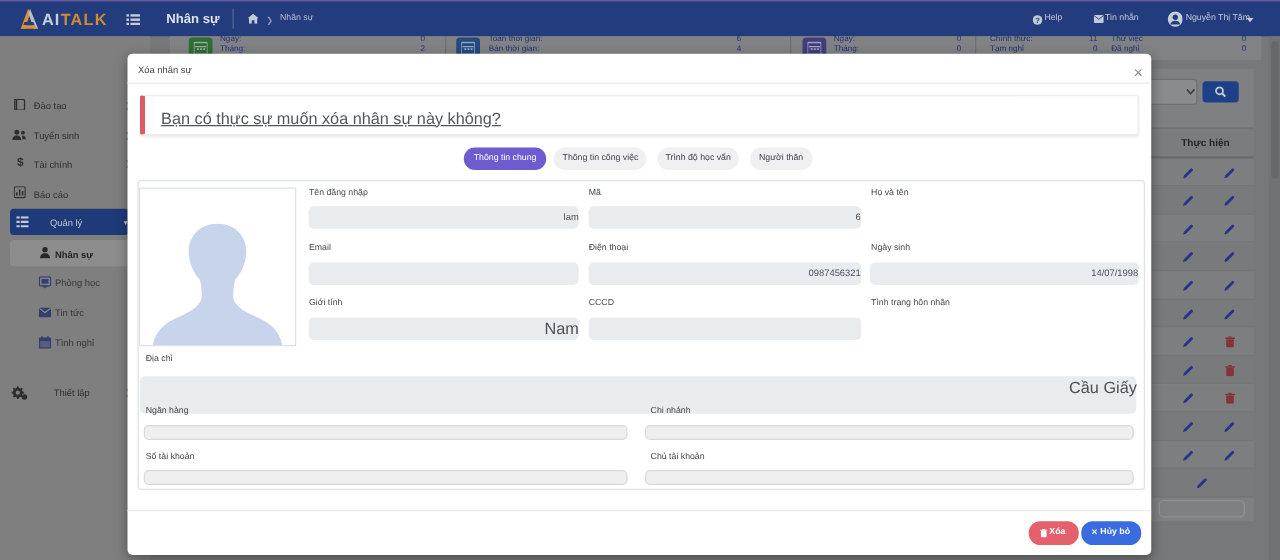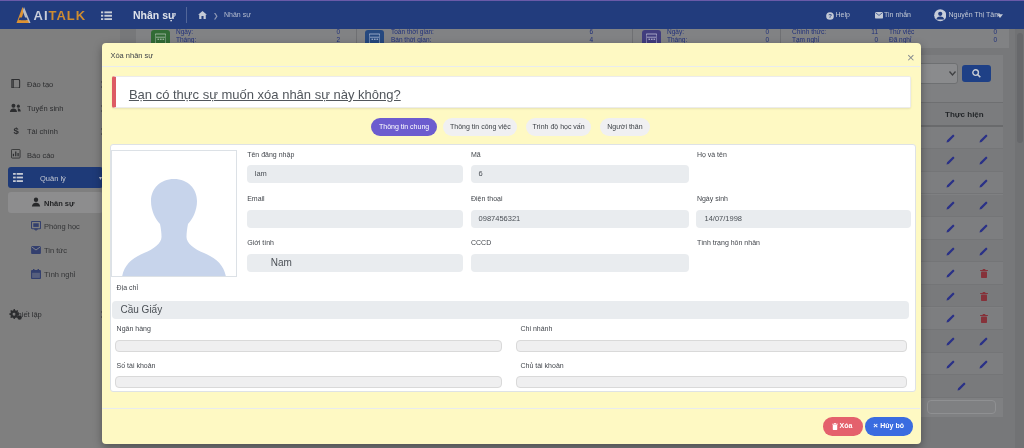--- a/index.html
+++ b/index.html
@@ -119,21 +119,21 @@
         <rect x="7.2" y="0" width="1.6" height="2.6" fill="#333f6e"></rect>
         <rect x="1.2" y="4.2" width="8.6" height="5.6" fill="#9a9a9b" opacity="0.35"></rect>
       </svg>
   <div class="abs" style="left:44px;top:240.5px;color:#333436;">Tình nghỉ</div>
   <svg class="abs" style="left:9px;top:279.5px;" width="13" height="11" viewBox="0 0 13 11">
         <g fill="#2d2e30">
           <path d="M4.7 0 L5.8 0 L6.1 1.2 L7.3 1.7 L8.4 1.1 L9.2 1.9 L8.6 3 L9.1 4.2 L10.3 4.5 L10.3 5.6 L9.1 5.9 L8.6 7.1 L9.2 8.2 L8.4 9 L7.3 8.4 L6.1 8.9 L5.8 10.1 L4.7 10.1 L4.4 8.9 L3.2 8.4 L2.1 9 L1.3 8.2 L1.9 7.1 L1.4 5.9 L0.2 5.6 L0.2 4.5 L1.4 4.2 L1.9 3 L1.3 1.9 L2.1 1.1 L3.2 1.7 L4.4 1.2 Z M5.25 3.4 A1.7 1.7 0 1 0 5.25 6.8 A1.7 1.7 0 1 0 5.25 3.4 Z" fill-rule="evenodd"></path>
           <circle cx="10.6" cy="8.6" r="2.2"></circle>
         </g>
       </svg>
-  <div class="abs" style="left:13px;top:281px;text-align:center;">Thiết lập</div>
+  <div class="abs" style="left:43px;top:281px;text-align:center;">Thiết lập</div>
       <div class="abs" style="left:100px;top:281px;font-size:6px;color:#3a3a3a;">❯</div>
   </div>
 
   <div class="abs" style="left:136px;top:29px;width:873px;height:19px;background:#818284;font-size:6.5px;color:#20307a;">
   <div class="abs" style="left:220px;top:0;width:1px;height:19px;background:#6f7073;"></div>
   <div class="abs" style="left:496px;top:0;width:1px;height:19px;background:#6f7073;"></div>
   <div class="abs" style="left:644px;top:0;width:1px;height:19px;background:#6f7073;"></div>
   <div class="abs" style="left:15px;top:1px;width:19px;height:17px;border-radius:3px;background:#316b35;"></div>
       <svg class="abs" style="left:19px;top:4px;" width="11" height="11" viewBox="0 0 11 11">
         <rect x="0" y="1" width="11" height="9.5" rx="1" fill="none" stroke="#96b098" stroke-width="1.2"></rect>
@@ -274,31 +274,31 @@
   <div class="abs" style="left:0;top:320.3px;width:95px;height:22.6px;background:#797a7c;border-bottom:1px solid #747577;"></div>
   <svg class="abs" style="left:49.0px;top:327.1px;" width="9" height="9" viewBox="0 0 9 9">
         <path d="M0.5 8.5 L1.1 6.3 L6.5 0.9 A0.9 0.9 0 0 1 7.8 0.9 L8.1 1.2 A0.9 0.9 0 0 1 8.1 2.5 L2.7 7.9 Z" fill="#2a3187"></path>
       </svg>
   <div class="abs" style="left:19px;top:345px;width:69px;height:14px;border:1px solid #8f9092;border-radius:4px;"></div>
   </div>
   <div class="abs" style="left:1015px;top:29px;width:9px;height:419px;background:#717274;"></div>
   <div class="abs" style="left:1016.5px;top:33px;width:6px;height:110px;background:#67686b;border-radius:3px;"></div>
 </div>
 
-  <div class="abs" style="left:102.4px;top:43.2px;width:818.2px;height:400.6px;background:#fef9c3;border-radius:4px;box-shadow:0 3px 9px rgba(0,0,0,0.35);">
+  <div class="abs" style="left:102.4px;top:43.2px;width:818.2px;height:400.6px;background:#ffffff;border-radius:4px;box-shadow:0 3px 9px rgba(0,0,0,0.35);">
   <div class="abs" style="left:0;top:0;width:818px;height:24px;border-bottom:1px solid #e9ecef;"></div>
   <div class="abs" style="left:8px;top:8px;font-size:7.5px;color:#3f4349;">Xóa nhân sự</div>
   <div class="abs" style="left:804.5px;top:6.5px;font-size:13px;color:#868b90;">×</div>
   <div class="abs" style="left:9.6px;top:33px;width:799px;height:32px;background:#fff;border:1px solid #ececec;border-left:4px solid #dd5b64;border-radius:2px;box-shadow:0 1px 2px rgba(0,0,0,0.09);"></div>
   <div class="abs" style="left:26.5px;top:43.5px;font-size:13px;color:#51565c;text-decoration:underline;">Bạn có thực sự muốn xóa nhân sự này không?</div>
   <div class="abs" style="left:268.6px;top:75.3px;width:66.2px;height:18px;border-radius:9px;background:#6c5ccf;color:#fff;font-size:7px;text-align:center;line-height:18px;">Thông tin chung</div>
   <div class="abs" style="left:341.1px;top:75.3px;width:73.8px;height:18px;border-radius:9px;background:#f0f0f2;color:#3c4046;font-size:7px;text-align:center;line-height:18px;">Thông tin công việc</div>
   <div class="abs" style="left:423.2px;top:75.3px;width:65.9px;height:18px;border-radius:9px;background:#f0f0f2;color:#3c4046;font-size:7px;text-align:center;line-height:18px;">Trình độ học vấn</div>
   <div class="abs" style="left:497.3px;top:75.3px;width:50.4px;height:18px;border-radius:9px;background:#f0f0f2;color:#3c4046;font-size:7px;text-align:center;line-height:18px;">Người thân</div>
-  <div class="abs" style="left:7.6px;top:101.3px;width:805.9px;height:247.5px;border:1px solid #dee2e6;border-radius:3px;background:#fff;">
+  <div class="abs" style="left:7.6px;top:101.3px;width:805.9px;height:247.5px;border:1px solid #dee2e6;border-radius:3px;background:#fff;text-align:right;">
   <div class="abs" style="left:0.4px;top:4.5px;width:125.6px;height:127.5px;border:1px solid #dce1e6;background:#fff;overflow:hidden;">
       <svg width="124" height="126" viewBox="0 0 124 126">
         <path fill="#c7d4eb" d="M62 28
             C 76 28 85 38 85 50
             C 85 60 80.5 68 76 73
             C 75 78 74.5 82 74.5 86
             C 74.5 92 82 98 92 102
             C 104 107 112 114 114 126
             L 10 126
             C 12 114 20 107 32 102
@@ -313,26 +313,26 @@
   <div class="abs" style="left:360.0px;top:5.5px;font-size:7px;color:#42464c;">Mã</div>
   <div class="abs" style="left:359.6px;top:20px;width:218.0px;height:18px;background:#e9ecef;border-radius:4px;font-size:7.5px;color:#4b5056;line-height:18px;padding-left:8px;">6</div>
   <div class="abs" style="left:585.9px;top:5.5px;font-size:7px;color:#42464c;">Họ và tên</div>
   <div class="abs" style="left:136.20000000000002px;top:49.8px;font-size:7px;color:#42464c;">Email</div>
   <div class="abs" style="left:135.8px;top:64.3px;width:216.2px;height:18px;background:#e9ecef;border-radius:4px;font-size:7.5px;color:#4b5056;line-height:18px;padding-left:8px;"></div>
   <div class="abs" style="left:360.0px;top:49.8px;font-size:7px;color:#42464c;">Điện thoại</div>
   <div class="abs" style="left:359.6px;top:64.3px;width:218.0px;height:18px;background:#e9ecef;border-radius:4px;font-size:7.5px;color:#4b5056;line-height:18px;padding-left:8px;">0987456321</div>
   <div class="abs" style="left:585.9px;top:49.8px;font-size:7px;color:#42464c;">Ngày sinh</div>
   <div class="abs" style="left:585.5px;top:64.3px;width:214.1px;height:18px;background:#e9ecef;border-radius:4px;font-size:7.5px;color:#4b5056;line-height:18px;padding-left:8px;">14/07/1998</div>
   <div class="abs" style="left:136.20000000000002px;top:94px;font-size:7px;color:#42464c;">Giới tính</div>
-  <div class="abs" style="left:135.8px;top:108.5px;width:216.2px;height:18px;background:#e9ecef;border-radius:4px;font-size:10px;color:#4b5056;line-height:18px;padding-left:24px;">Nam</div>
+  <div class="abs" style="left:135.8px;top:108.5px;width:216.2px;height:18px;background:#e9ecef;border-radius:4px;font-size:13px;color:#4b5056;line-height:18px;padding-left:24px;">Nam</div>
   <div class="abs" style="left:360.0px;top:94px;font-size:7px;color:#42464c;">CCCD</div>
   <div class="abs" style="left:359.6px;top:108.5px;width:218.0px;height:18px;background:#e9ecef;border-radius:4px;font-size:7.5px;color:#4b5056;line-height:18px;padding-left:8px;"></div>
   <div class="abs" style="left:585.9px;top:94px;font-size:7px;color:#42464c;">Tình trạng hôn nhân</div>
   <div class="abs" style="left:5.6px;top:138.5px;font-size:7px;color:#42464c;">Địa chỉ</div>
-  <div class="abs" style="left:1.5px;top:155.5px;width:797px;height:18px;background:#e9ecef;border-radius:4px;font-size:10px;color:#4b5056;line-height:18px;padding-left:8px;">Cầu Giấy</div>
+  <div class="abs" style="left:1.5px;top:155.5px;width:797px;height:30px;background:#e9ecef;border-radius:4px;font-size:13px;color:#4b5056;line-height:18px;padding-left:8px;">Cầu Giấy</div>
   <div class="abs" style="left:5.6px;top:180px;font-size:7px;color:#42464c;">Ngân hàng</div>
   <div class="abs" style="left:409.5px;top:180px;font-size:7px;color:#42464c;">Chi nhánh</div>
   <div class="abs" style="left:4.5px;top:194.5px;width:386.5px;height:12px;background:#efeff0;border:1px solid #d9d9d9;border-radius:4px;"></div>
   <div class="abs" style="left:405.5px;top:194.5px;width:391px;height:12px;background:#efeff0;border:1px solid #d9d9d9;border-radius:4px;"></div>
   <div class="abs" style="left:5.6px;top:216.5px;font-size:7px;color:#42464c;">Số tài khoản</div>
   <div class="abs" style="left:409.5px;top:216.5px;font-size:7px;color:#42464c;">Chủ tài khoản</div>
   <div class="abs" style="left:4.5px;top:231px;width:386.5px;height:12px;background:#efeff0;border:1px solid #d9d9d9;border-radius:4px;"></div>
   <div class="abs" style="left:405.5px;top:231px;width:391px;height:12px;background:#efeff0;border:1px solid #d9d9d9;border-radius:4px;"></div>
   </div>
   <div class="abs" style="left:0;top:364.4px;width:818px;height:1px;background:#e9ecef;"></div>

